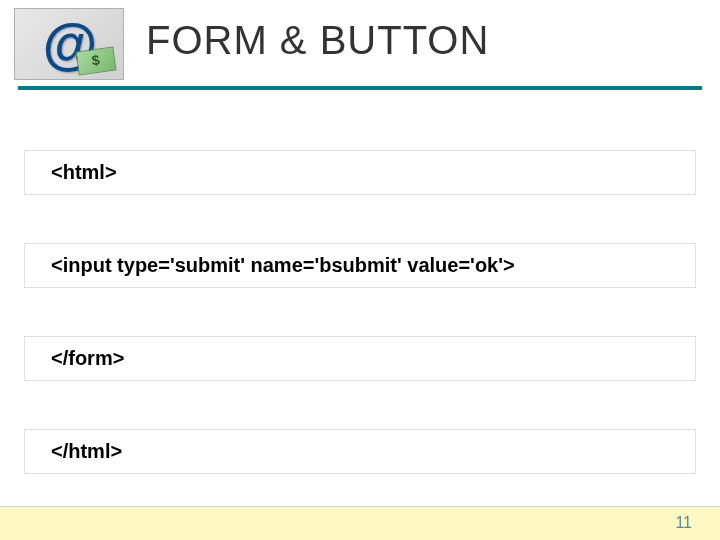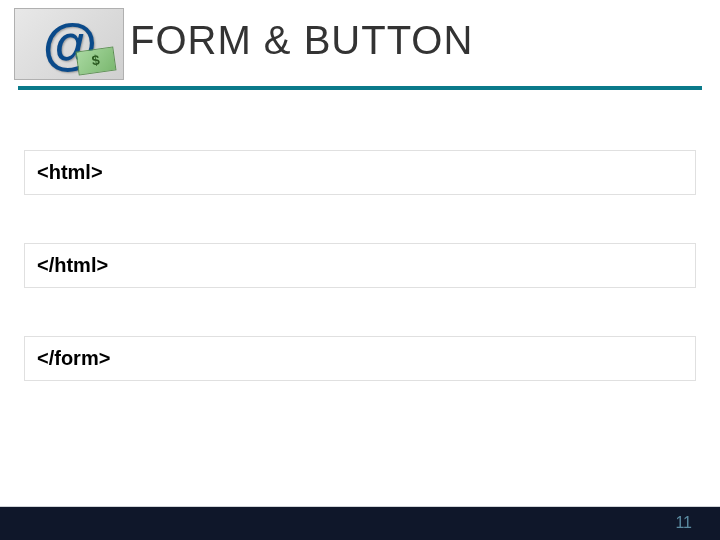--- a/index.html
+++ b/index.html
@@ -50,52 +50,52 @@
     position: absolute;
     top: 2px;
     left: 14px;
     font-size: 14px;
     color: #2a5a20;
     font-weight: bold;
   }
   .title {
     font-size: 40px;
     color: #333;
-    margin-left: 6px;
+    margin-left: 22px;
     margin-top: 10px;
     letter-spacing: 1px;
   }
   .hr-line {
     margin: 6px 18px 0 18px;
     height: 4px;
     background: #0a7a8a;
   }
   .content {
     margin: 60px 24px 0 24px;
   }
   .code-row {
     background: #fff;
     border: 1px solid #e0e0e0;
-    padding: 10px 12px;
+    padding: 10px 26px;
     margin-bottom: 4px;
     margin-top: 48px;
   }
   .code-text {
     font-size: 20px;
     color: #000;
     font-weight: bold;
     font-family: Arial, Helvetica, sans-serif;
   }
   .footer {
     position: absolute;
     bottom: 0;
     left: 0;
     right: 0;
     height: 34px;
-    background: #0f172a;
+    background: #fef9c3;
     border-top: 1px solid #d0d4d8;
   }
   .page-no {
     position: absolute;
     right: 28px;
     bottom: 8px;
     font-size: 16px;
     color: #5a8aa0;
   }
 </style>
@@ -109,22 +109,25 @@
   </div>
   <div class="title">FORM &amp; BUTTON</div>
 </div>
 <div class="hr-line"></div>
 
 <div class="content">
   <div class="code-row">
     <span class="code-text">&lt;html&gt;</span>
   </div>
   <div class="code-row">
-    <span class="code-text">&lt;/html&gt;</span>
+    <span class="code-text">&lt;input type='submit' name='bsubmit' value='ok'&gt;</span>
   </div>
   <div class="code-row">
     <span class="code-text">&lt;/form&gt;</span>
+  </div>
+  <div class="code-row">
+    <span class="code-text">&lt;/html&gt;</span>
   </div>
 </div>
 
 <div class="footer">
   <span class="page-no">11</span>
 </div>
 
 </body></html>

